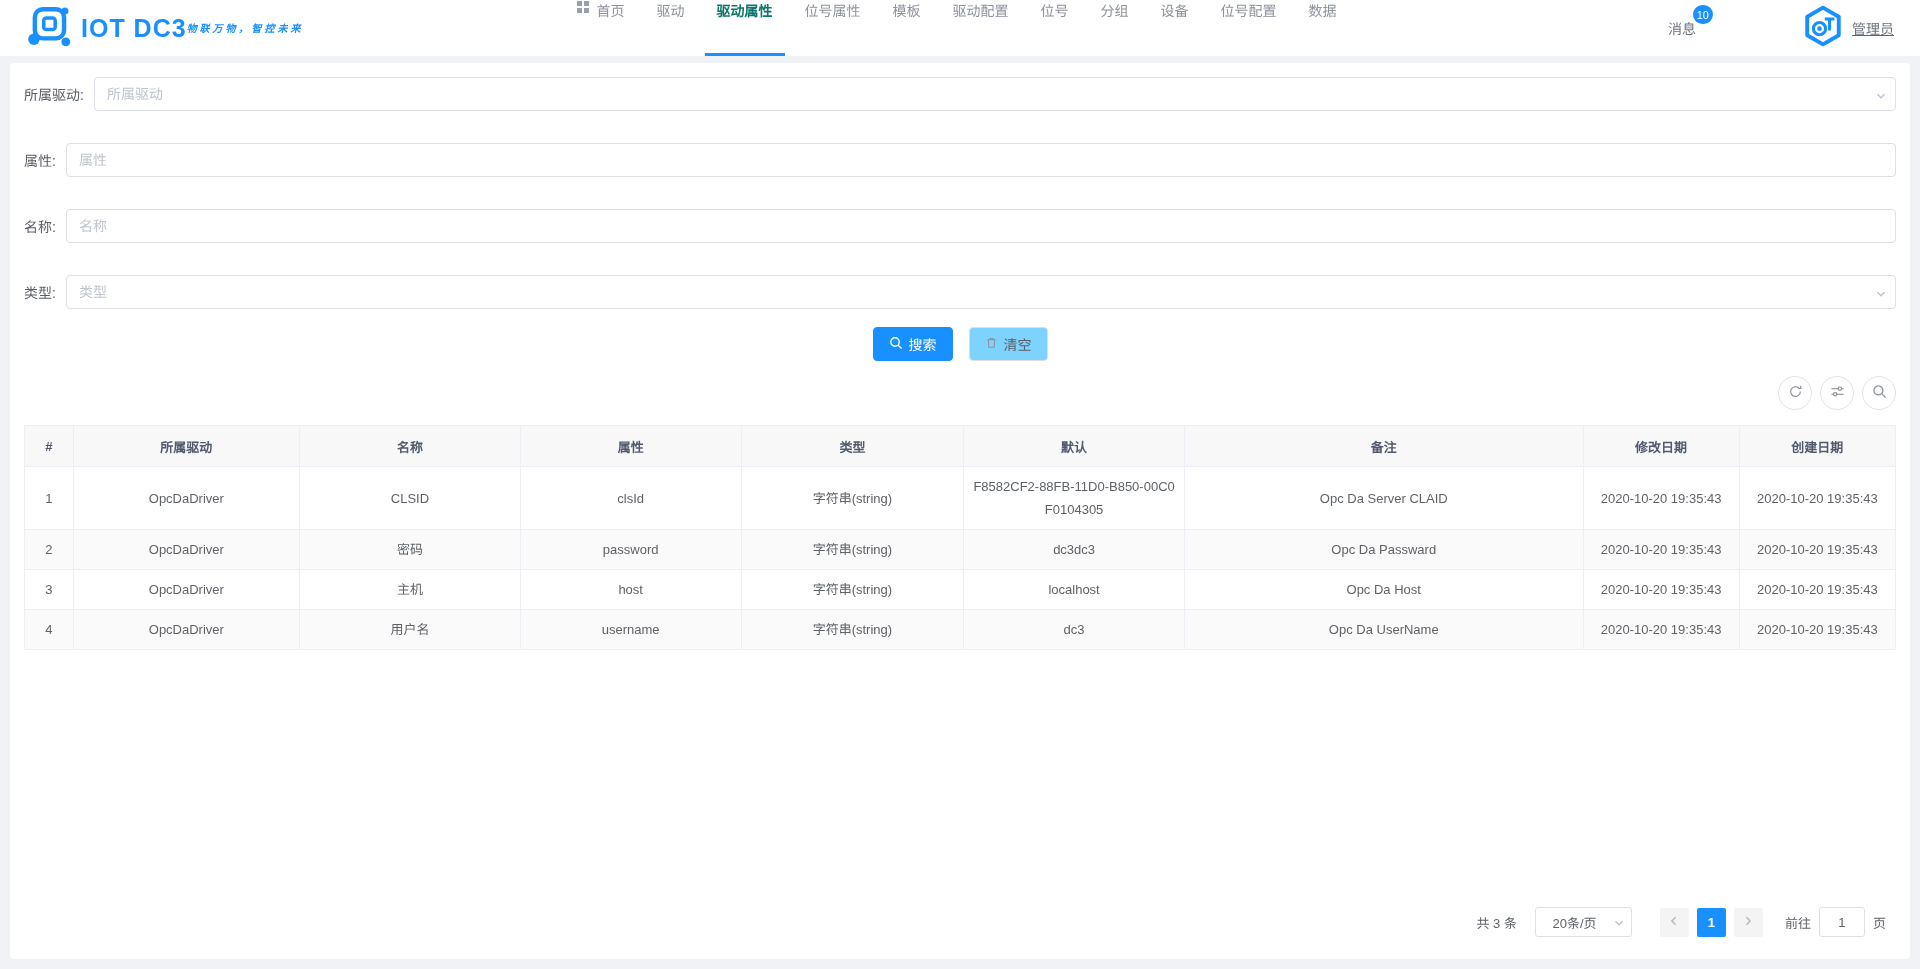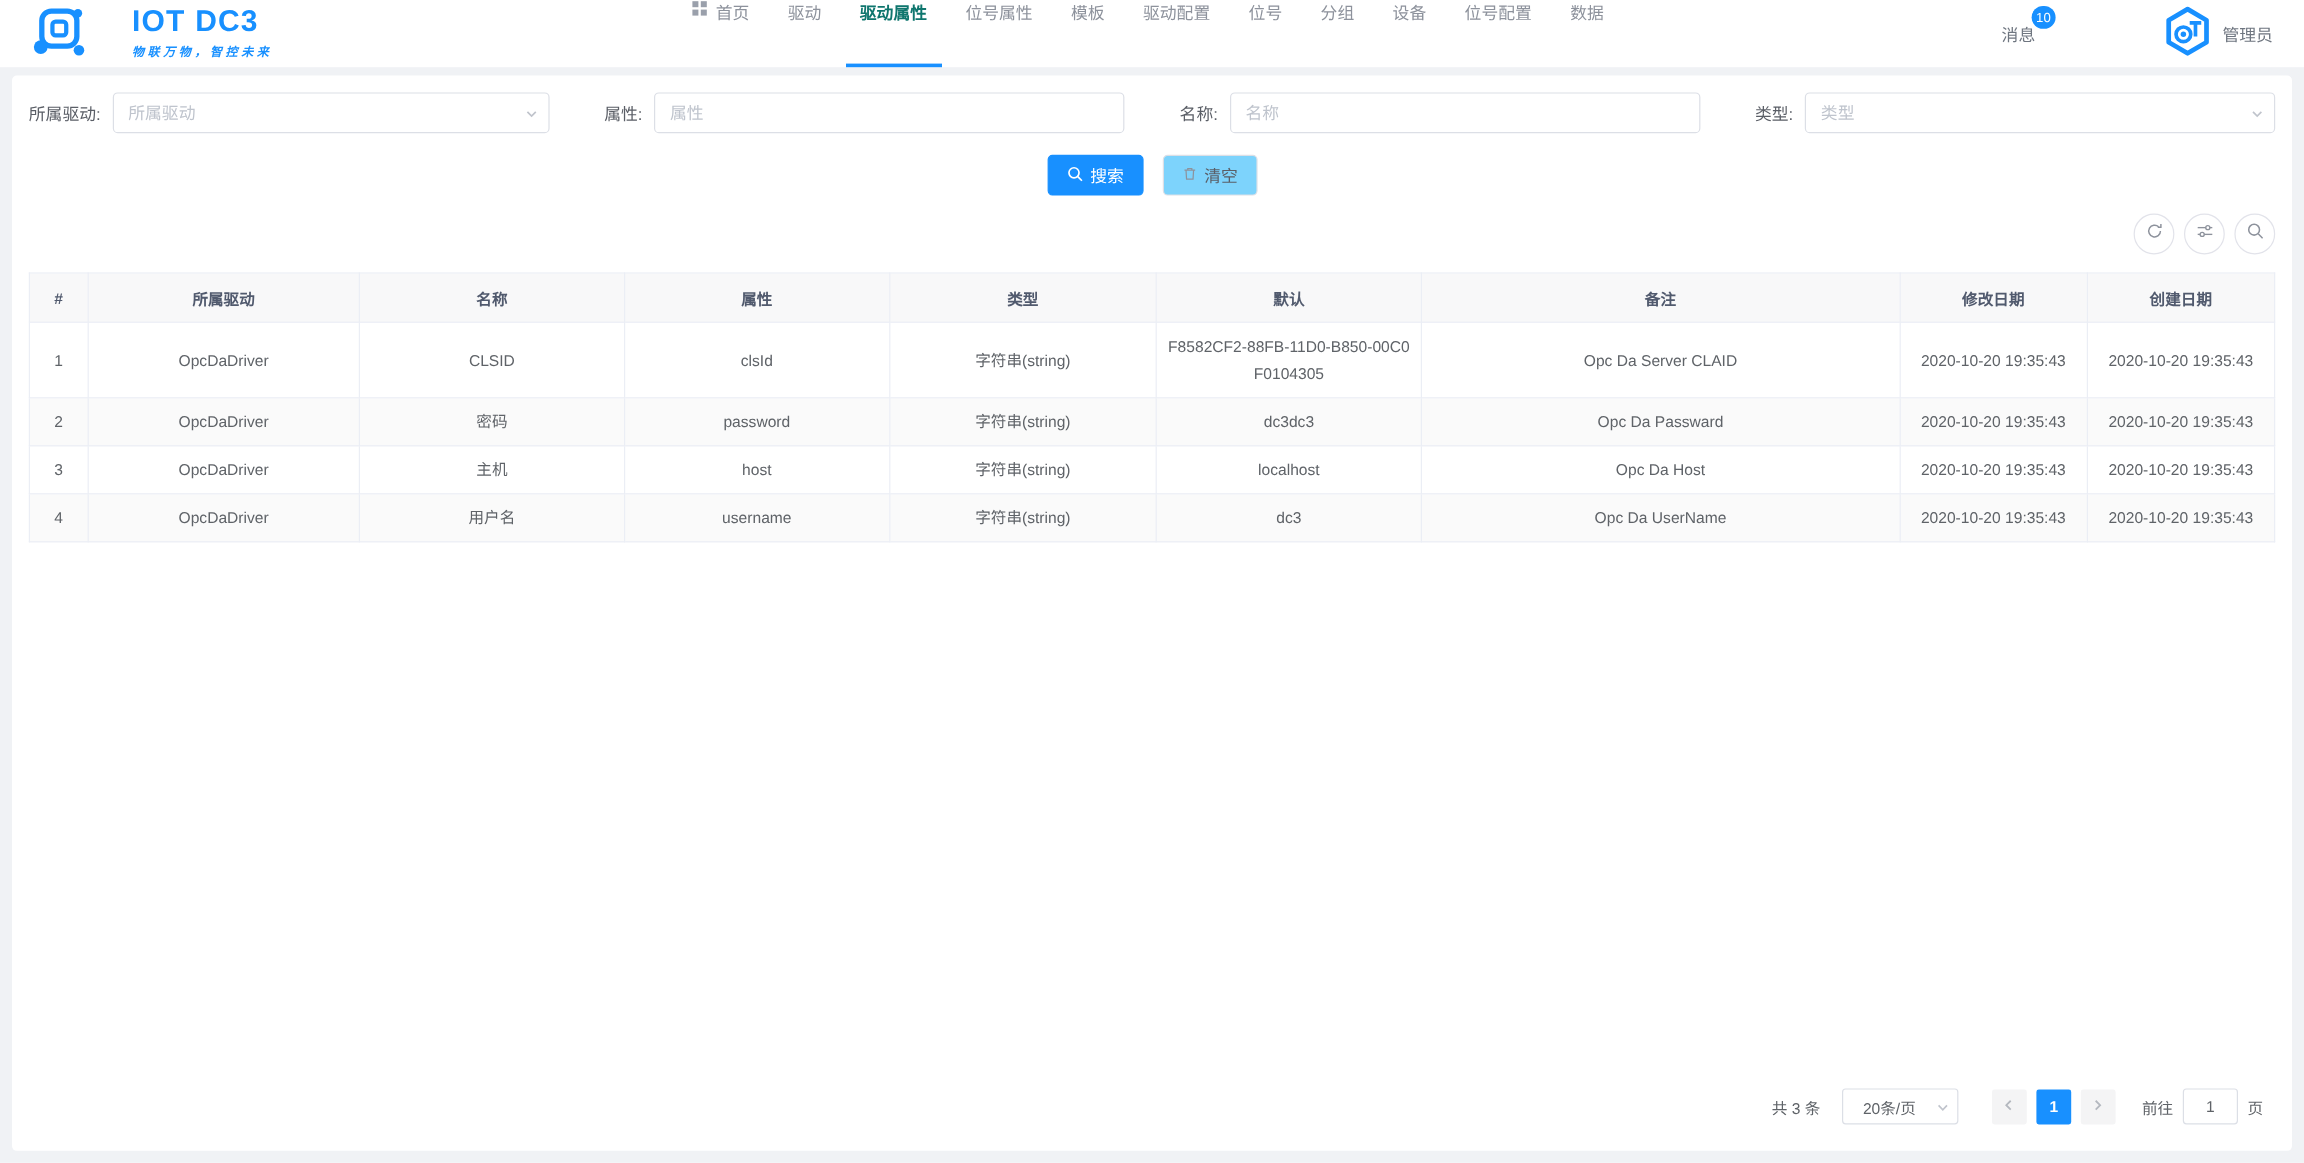--- a/index.html
+++ b/index.html
@@ -10,21 +10,21 @@
     color: #606266;
     overflow: hidden;
   }
   
   .header {
     height: 56px; background: #fff;
     display: flex; align-items: stretch;
     padding: 0 26px;
   }
   .brand { display: flex; align-items: center; gap: 9px; width: 292px; }
-  .brand-text { display: flex; flex-direction: column; justify-content: space-between; margin-left: 29px; }
+  .brand-text { display: flex; flex-direction: row; justify-content: space-between; }
   .brand-name { font-size: 25px; font-weight: bold; color: #1890ff; line-height: 1; letter-spacing: 1px; }
   .brand-tagline { font-size: 10px; color: #1890ff; font-weight: bold; font-style: italic; letter-spacing: 3px; margin-top: 4px; }
   .nav-wrap { flex: 1; display: flex; justify-content: center; }
   .nav { display: flex; }
   .nav-item {
     position: relative; display: flex; align-items: flex-start; gap: 7px;
     padding: 0 16px; font-size: 14px; color: #8d929c; cursor: pointer; white-space: nowrap;
   }
   .nav-item.active { color: #0f766e; font-weight: bold; }
   .nav-item.active::after {
@@ -32,31 +32,31 @@
     height: 3px; background: #1890ff;
   }
   .top-right { display: flex; align-items: center; justify-content: flex-end; width: 300px; }
   .messages { position: relative; font-size: 14px; color: #6f7680; margin-right: 106px; cursor: pointer; }
   .badge {
     position: absolute; top: -13px; right: -17px;
     background: #1890ff; color: #fff; font-size: 11px;
     min-width: 19px; height: 19px; border-radius: 10px; padding: 0 4px;
     display: flex; align-items: center; justify-content: center;
   }
-  .user { display: flex; align-items: center; gap: 8px; cursor: pointer; }
+  .user { display: flex; align-items: center; gap: 8px; cursor: pointer; text-decoration: underline; }
   .user-name { font-size: 14px; color: #6f7680; }
   
   .card {
     position: relative;
     margin: 7px 10px 0; height: 896px;
     background: #fff; border-radius: 4px;
     padding: 14px;
   }
   
-  .filters { display: flex; gap: 46px; }
+  .filters { display: flex; gap: 32px; flex-direction: column; }
   .filter-group { flex: 1; display: flex; align-items: center; }
   .filter-label { font-size: 14px; color: #5a5e66; padding-right: 10px; white-space: nowrap; }
   .field { position: relative; flex: 1; }
   .field input {
     width: 100%; height: 34px;
     border: 1px solid #dcdfe6; border-radius: 4px;
     padding: 0 28px 0 12px; font-size: 14px; color: #606266;
     outline: none; background: #fff; font-family: inherit;
   }
   .field input::placeholder { color: #bfc4cd; }

